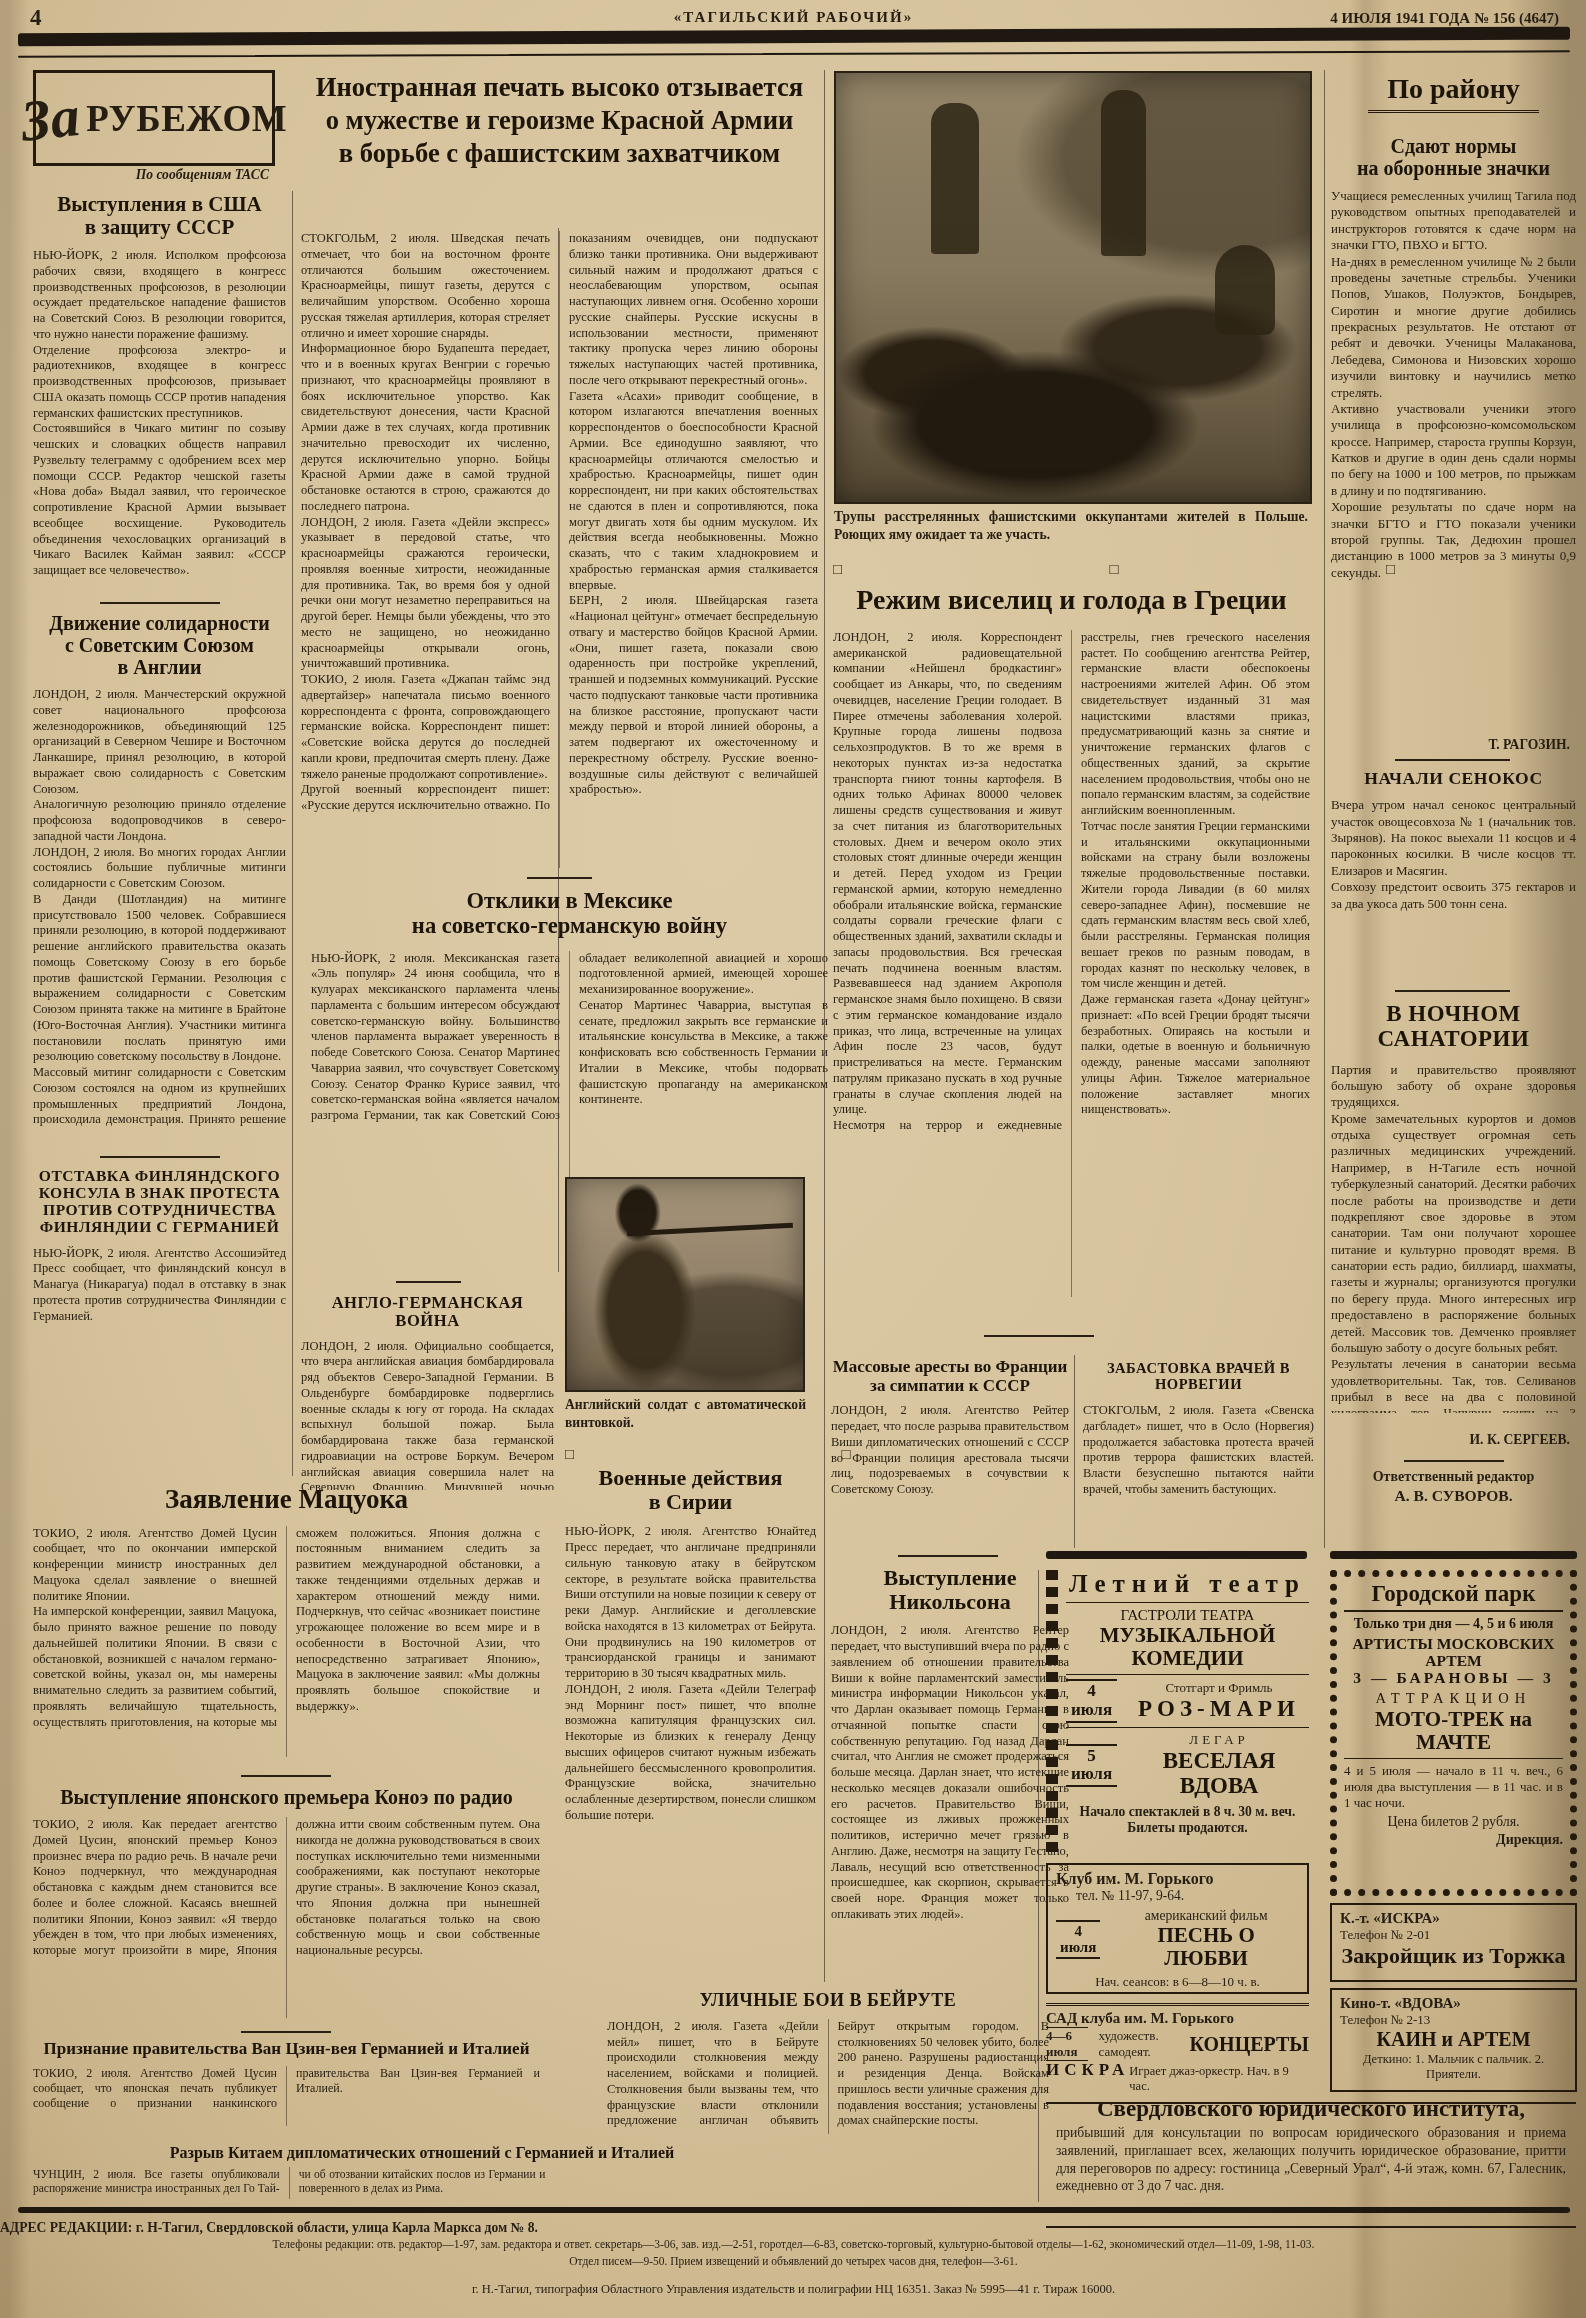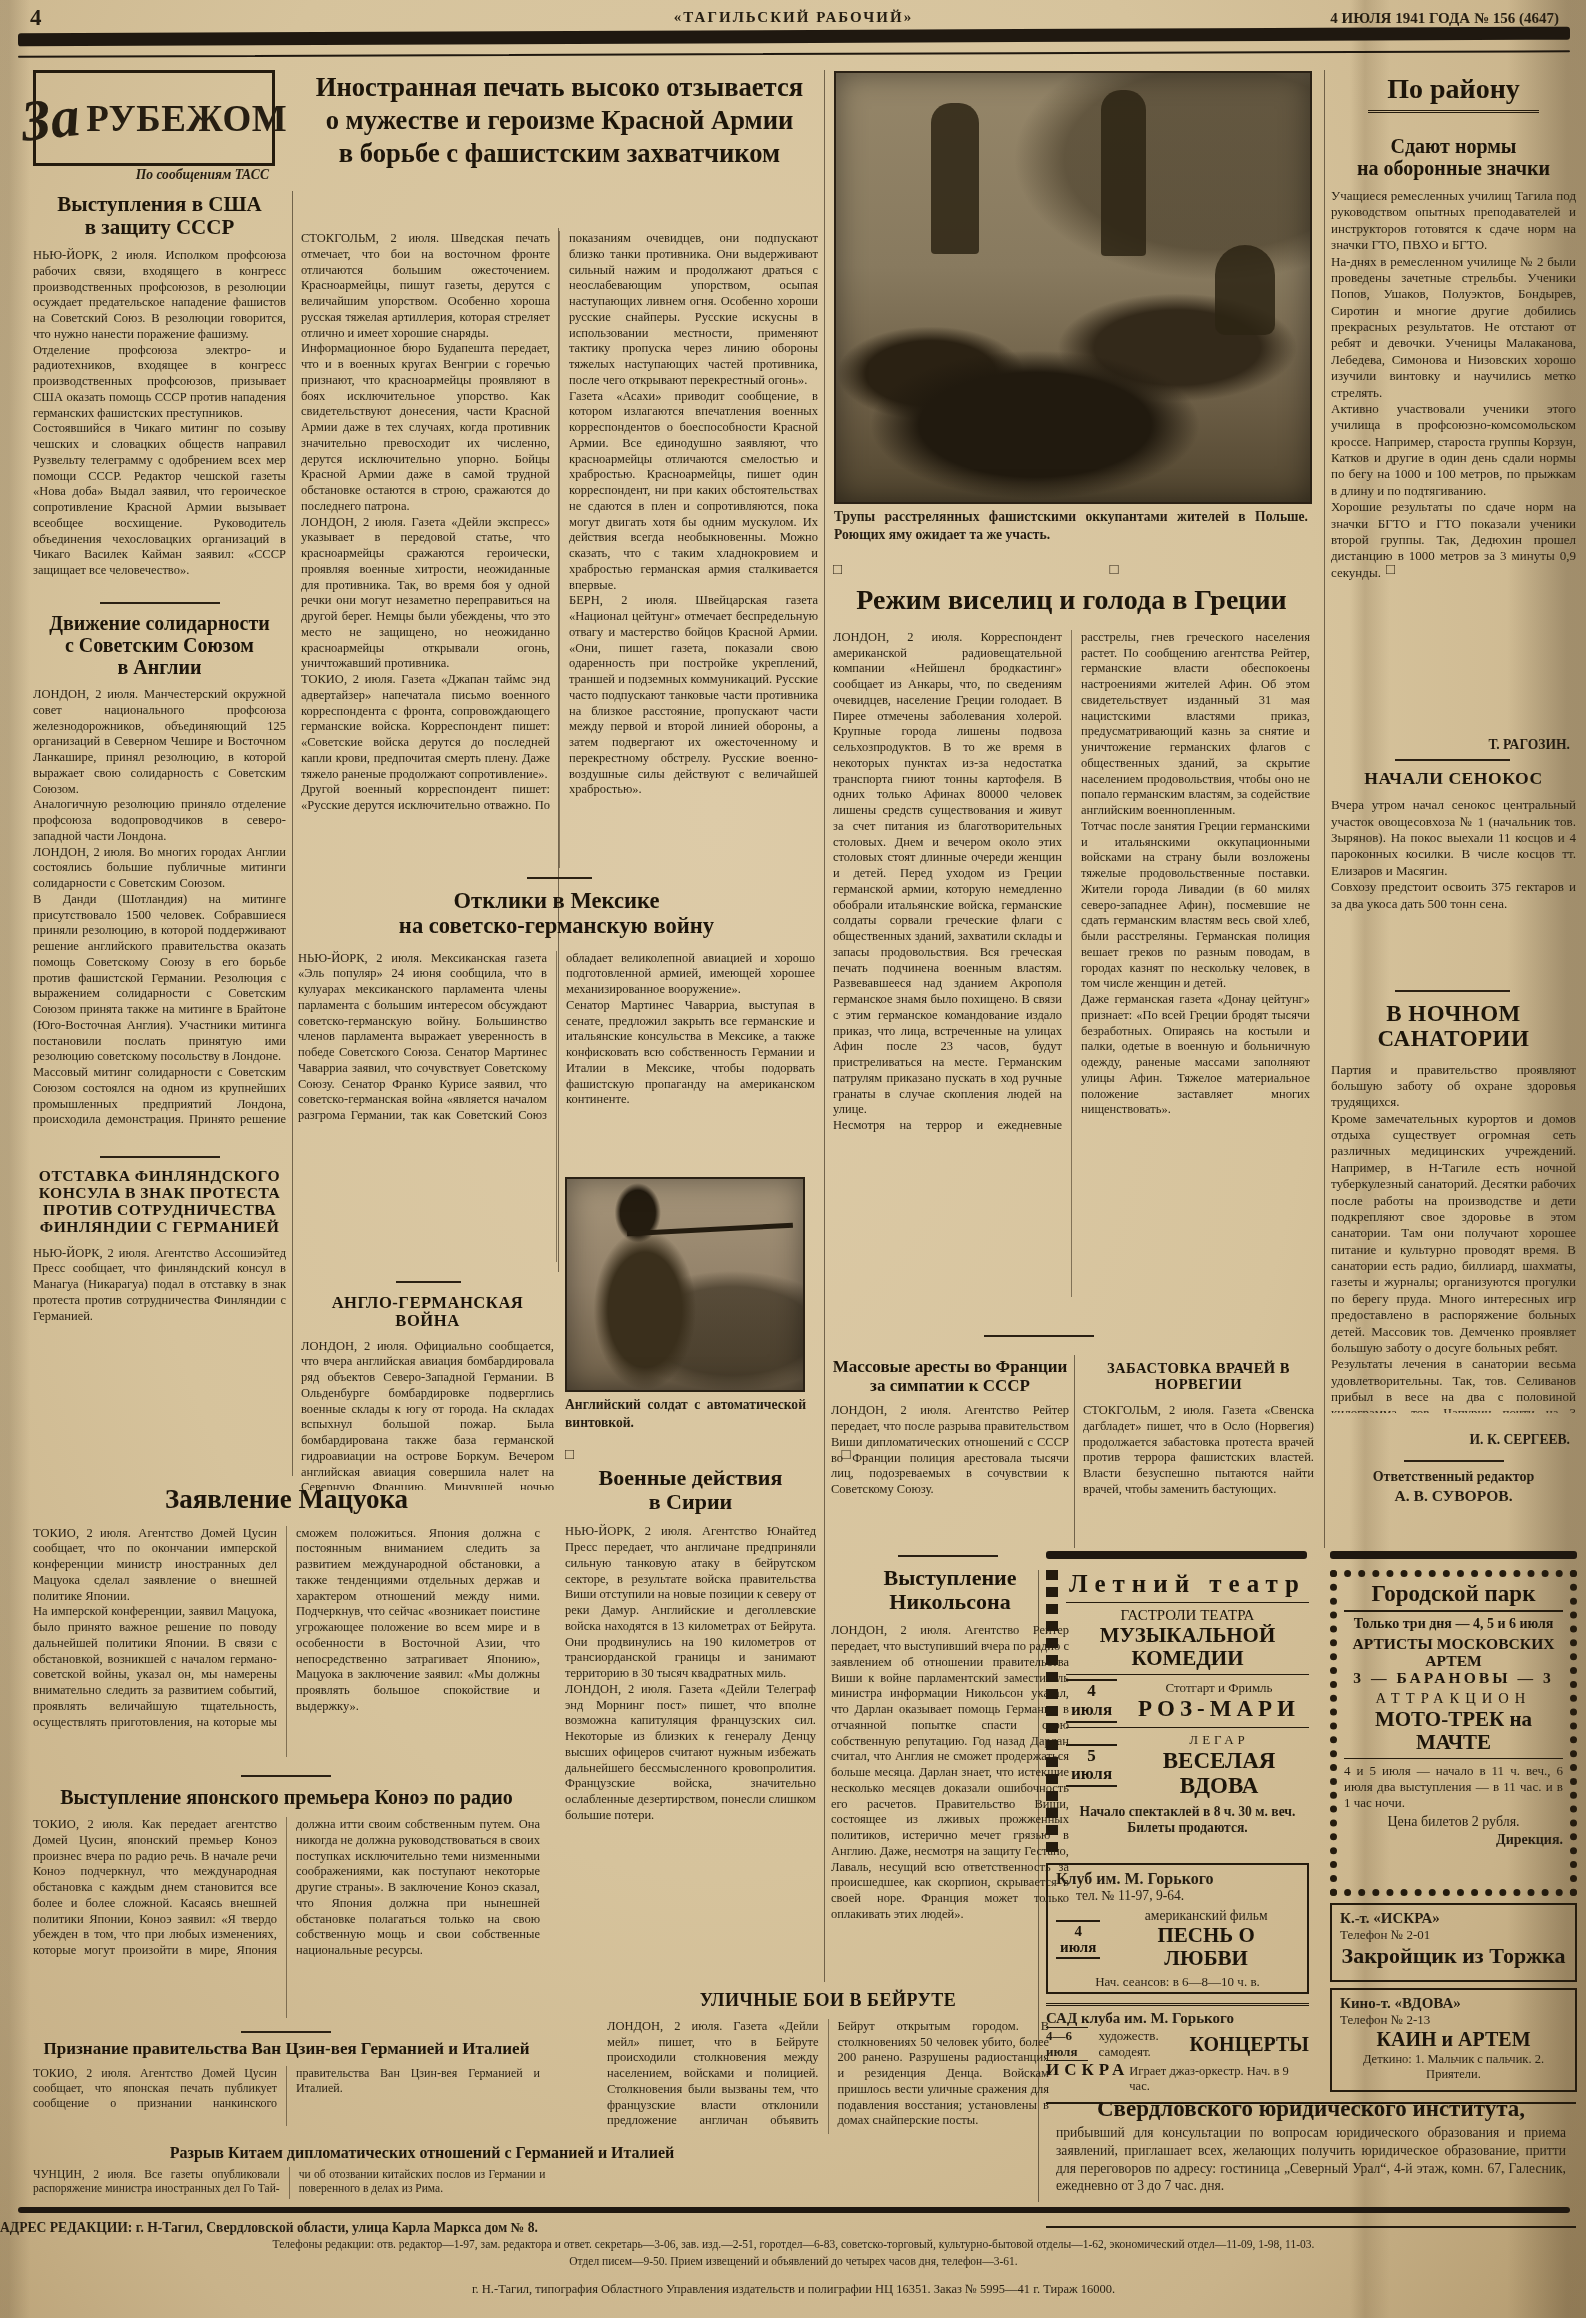--- a/index.html
+++ b/index.html
@@ -86,21 +86,21 @@
   <div class="blk body cols2" style="left:301px;top:231px;width:517px;height:637px;">СТОКГОЛЬМ, 2 июля. Шведская печать отмечает, что бои на восточном фронте отличаются большим ожесточением. Красноармейцы, пишут газеты, дерутся с величайшим упорством. Особенно хороша русская тяжелая артиллерия, которая стреляет отлично и имеет хорошие снаряды.
 Информационное бюро Будапешта передает, что и в военных кругах Венгрии с горечью признают, что красноармейцы проявляют в боях исключительное упорство. Как свидетельствуют донесения, части Красной Армии даже в тех случаях, когда противник значительно превосходит их численно, дерутся исключительно упорно. Бойцы Красной Армии даже в самой трудной обстановке остаются в строю, сражаются до последнего патрона.
 ЛОНДОН, 2 июля. Газета «Дейли экспресс» указывает в передовой статье, что красноармейцы сражаются героически, проявляя военные хитрости, неожиданные для противника. Так, во время боя у одной речки они могут незаметно переправиться на другой берег. Немцы были убеждены, что это место не защищено, но неожиданно красноармейцы открывали огонь, уничтожавший противника.
 ТОКИО, 2 июля. Газета «Джапан таймс энд адвертайзер» напечатала письмо военного корреспондента с фронта, сопровождающего германские войска. Корреспондент пишет: «Советские войска дерутся до последней капли крови, предпочитая смерть плену. Даже тяжело раненые продолжают сопротивление».
 Другой военный корреспондент пишет: «Русские дерутся исключительно отважно. По показаниям очевидцев, они подпускают близко танки противника. Они выдерживают сильный нажим и продолжают драться с неослабевающим упорством, осыпая наступающих ливнем огня. Особенно хороши русские снайперы. Русские искусны в использовании местности, применяют тактику пропуска через линию обороны тяжелых наступающих частей противника, после чего открывают перекрестный огонь».
 Газета «Асахи» приводит сообщение, в котором излагаются впечатления военных корреспондентов о боеспособности Красной Армии. Все единодушно заявляют, что красноармейцы отличаются смелостью и храбростью. Красноармейцы, пишет один корреспондент, ни при каких обстоятельствах не сдаются в плен и сопротивляются, пока могут двигать хотя бы одним мускулом. Их действия всегда необыкновенны. Можно сказать, что с таким хладнокровием и храбростью германская армия сталкивается впервые.
 БЕРН, 2 июля. Швейцарская газета «Национал цейтунг» отмечает беспредельную отвагу и мастерство бойцов Красной Армии. «Они, пишет газета, показали свою одаренность при постройке укреплений, траншей и подземных коммуникаций. Русские часто подпускают танковые части противника на близкое расстояние, пропускают части между первой и второй линией обороны, а затем подвергают их ожесточенному и перекрестному обстрелу. Русские военно-воздушные силы действуют с величайшей храбростью».</div>
 
   <div class="hr" style="left:527px;top:877px;width:65px;"></div>
 
-  <div class="blk" style="left:298px;top:889px;width:517px;height:389px;">
+  <div class="blk" style="left:311px;top:889px;width:517px;height:389px;">
     <div class="ht" style="font-size:22.6px;">Отклики в Мексике
 на советско-германскую войну</div>
     <div class="body cols2" style="height:311px;margin-top:12px;">НЬЮ-ЙОРК, 2 июля. Мексиканская газета «Эль популяр» 24 июня сообщила, что в кулуарах мексиканского парламента члены парламента с большим интересом обсуждают советско-германскую войну. Большинство членов парламента выражает уверенность в победе Советского Союза. Сенатор Мартинес Чаварриа заявил, что сочувствует Советскому Союзу. Сенатор Франко Курисе заявил, что советско-германская война «является началом разгрома Германии, так как Советский Союз обладает великолепной авиацией и хорошо подготовленной армией, имеющей хорошее механизированное вооружение».
 Сенатор Мартинес Чаварриа, выступая в сенате, предложил закрыть все германские и итальянские консульства в Мексике, а также конфисковать всю собственность Германии и Италии в Мексике, чтобы подорвать фашистскую пропаганду на американском континенте.</div>
   </div>
 
   <div class="hr" style="left:396px;top:1281px;width:65px;"></div>
   <div class="blk" style="left:301px;top:1294px;width:253px;height:186px;">
     <div class="ht caps" style="font-size:16.6px;">АНГЛО-ГЕРМАНСКАЯ ВОЙНА</div>
     <div class="body" style="height:151px;margin-top:8px;">ЛОНДОН, 2 июля. Официально сообщается, что вчера английская авиация бомбардировала ряд объектов Северо-Западной Германии. В Ольденбурге бомбардировке подверглись военные склады к югу от города. На складах вспыхнул большой пожар. Была бомбардирована также база германской гидроавиации на острове Боркум. Вечером английская авиация совершила налет на Северную Францию. Минувшей ночью бомбардировке подверглись доки в Бресте.

